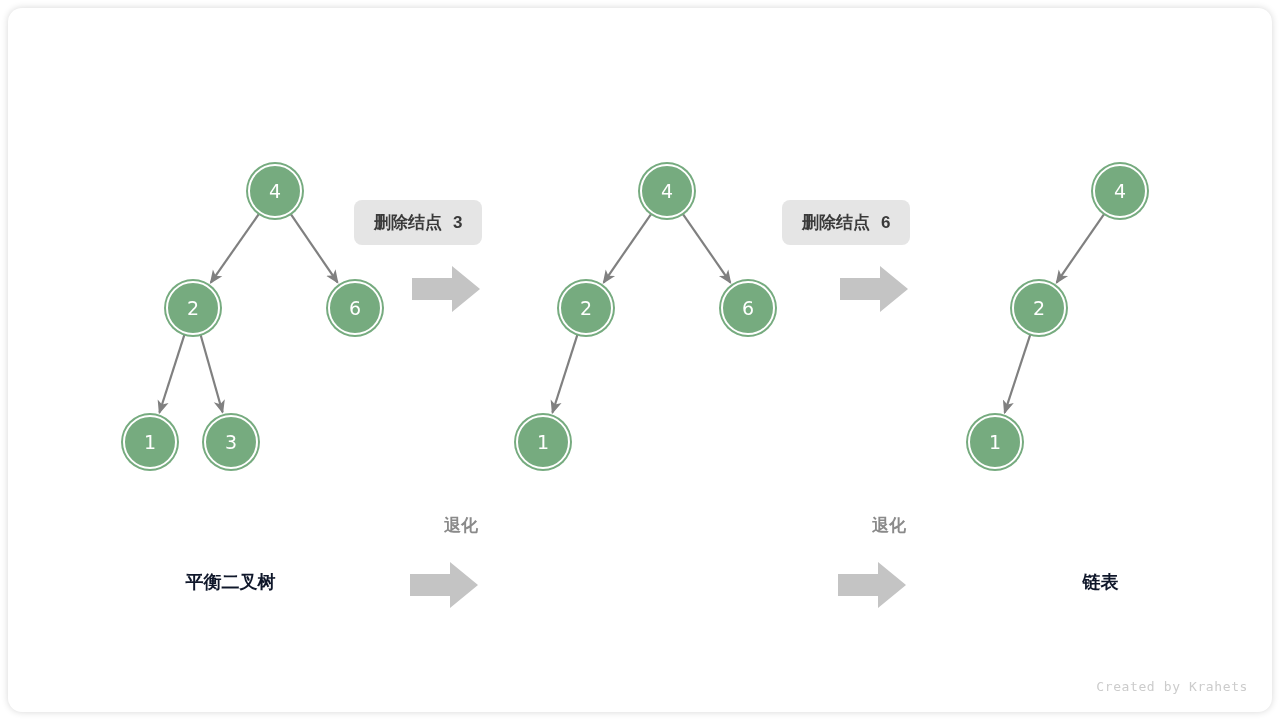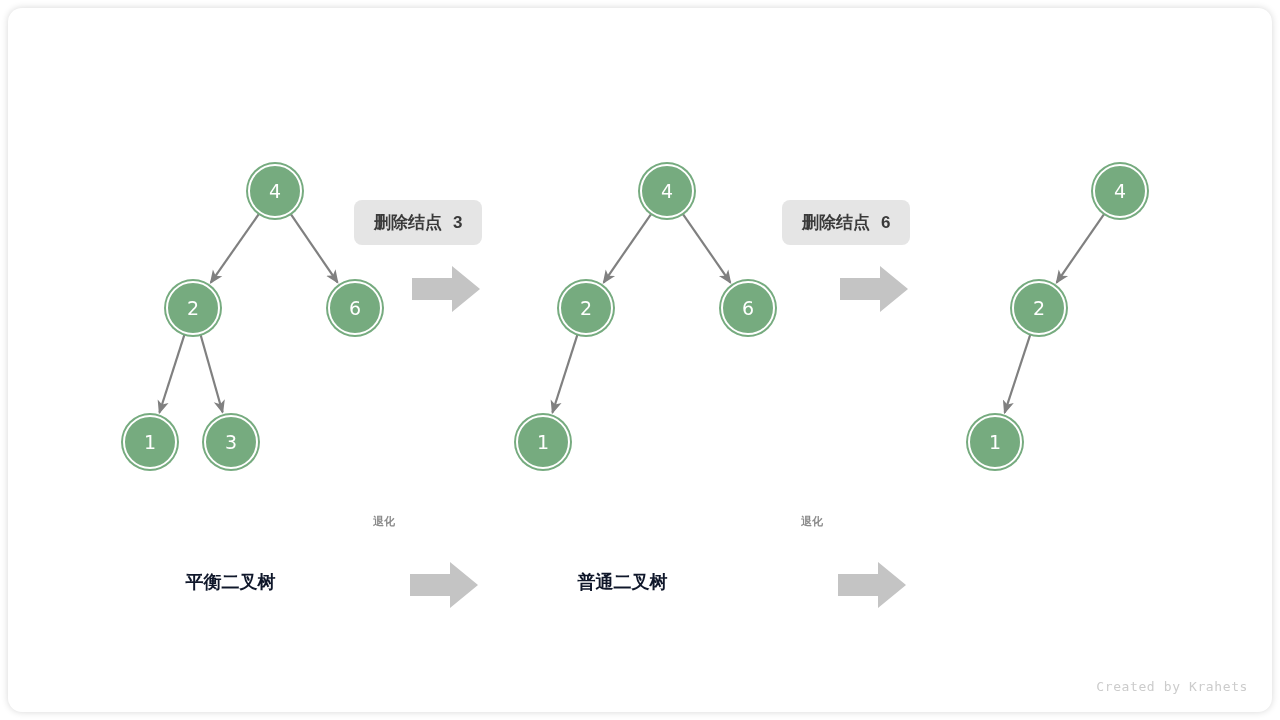--- a/index.html
+++ b/index.html
@@ -69,24 +69,24 @@
     position: absolute;
     color: #0f172a;
     font-size: 18px;
     font-weight: bold;
     white-space: nowrap;
     text-align: center;
   }
   .degrade {
     position: absolute;
     color: #8a8a8a;
-    font-size: 11px;
+    font-size: 17px;
     font-weight: bold;
     white-space: nowrap;
-    text-align: left;
+    text-align: right;
   }
   #watermark {
     position: absolute;
     right: 24px;
     bottom: 18px;
     color: #cccccc;
     font-size: 13px;
     font-family: "DejaVu Sans Mono", "Liberation Mono", monospace;
     letter-spacing: 0.6px;
     white-space: nowrap;
@@ -176,16 +176,16 @@
   <div class="degrade" id="degrade-1" style="left: 793px; top: 506px; width: 105px;">退化</div>
 
   <svg class="block-arrow" id="bottom-arrow-0" viewBox="0 0 68 46" style="left: 402px; top: 554px;">
     <path d="M0,12 L40,12 L40,0 L68,23 L40,46 L40,34 L0,34 Z" fill="#c4c4c4"></path>
   </svg>
   <svg class="block-arrow" id="bottom-arrow-1" viewBox="0 0 68 46" style="left: 830px; top: 554px;">
     <path d="M0,12 L40,12 L40,0 L68,23 L40,46 L40,34 L0,34 Z" fill="#c4c4c4"></path>
   </svg>
 
   <div class="caption" id="caption-0" style="left: 130px; top: 562px; width: 185px;">平衡二叉树</div>
-  <div class="caption" id="caption-1" style="left: 522px; top: 562px; width: 185px;">普通二叉树</div>
+  <div class="caption" id="caption-2" style="left: 1000px; top: 562px; width: 185px;">链表</div>
 
   <div id="watermark">Created by Krahets</div>
 </div>
 
 </body></html>

